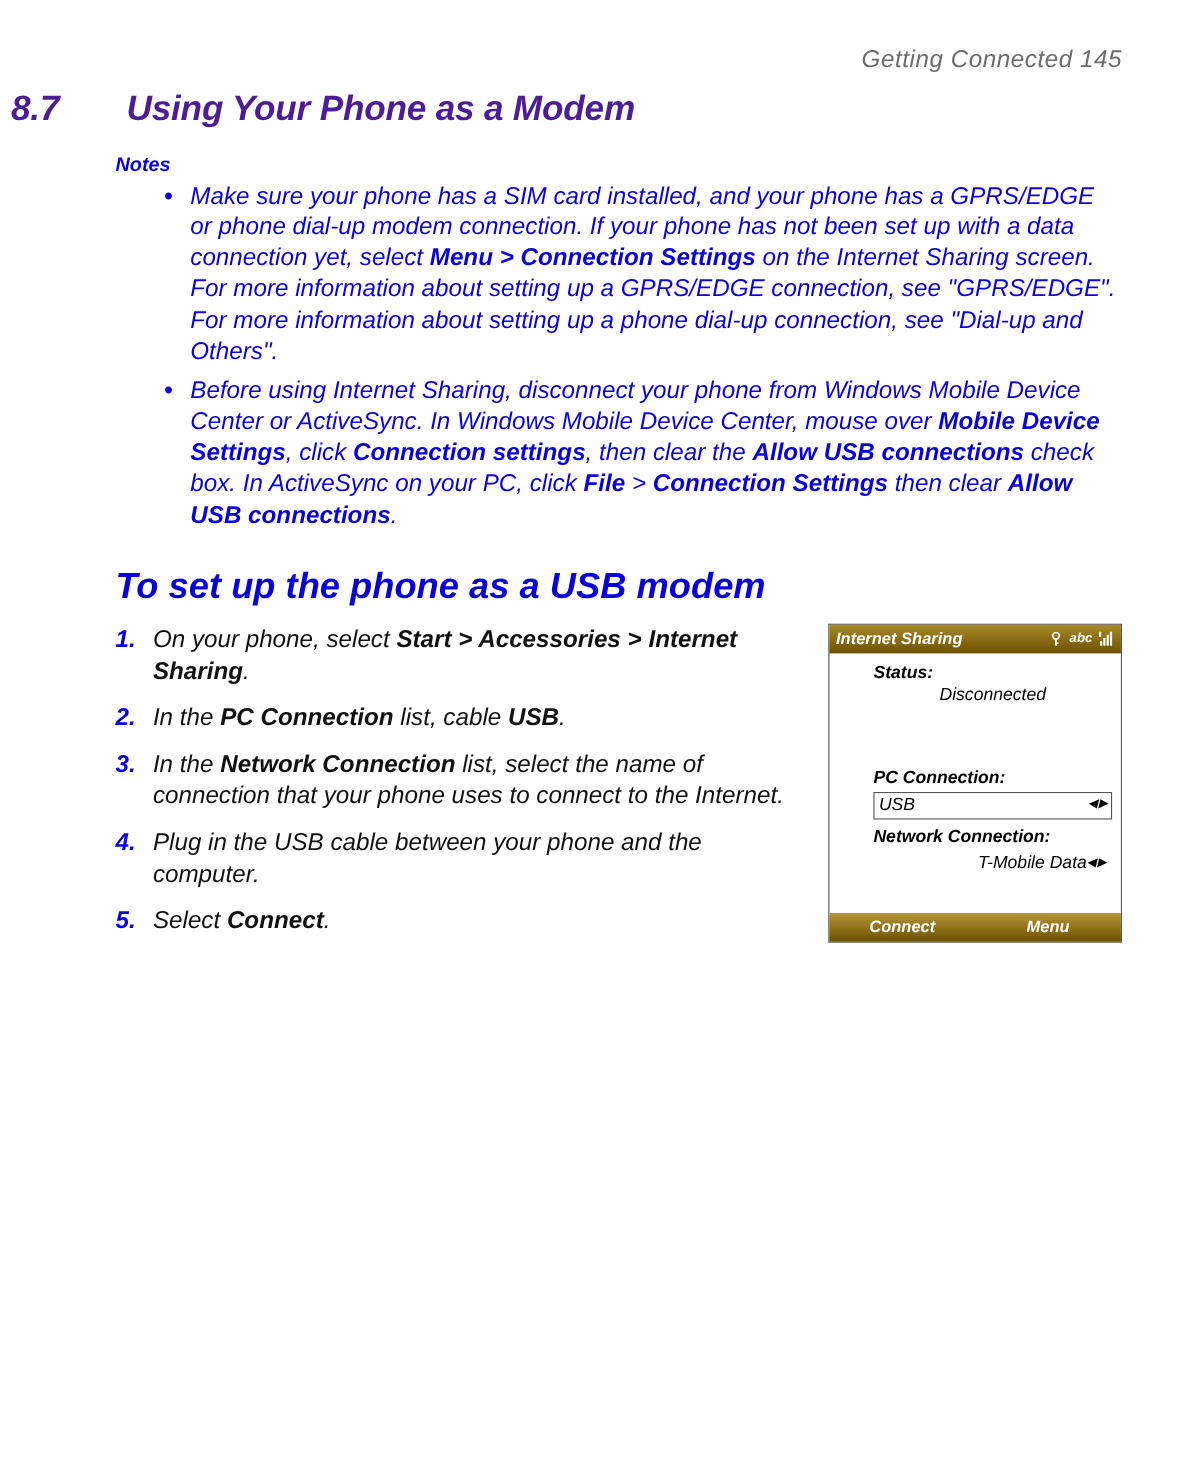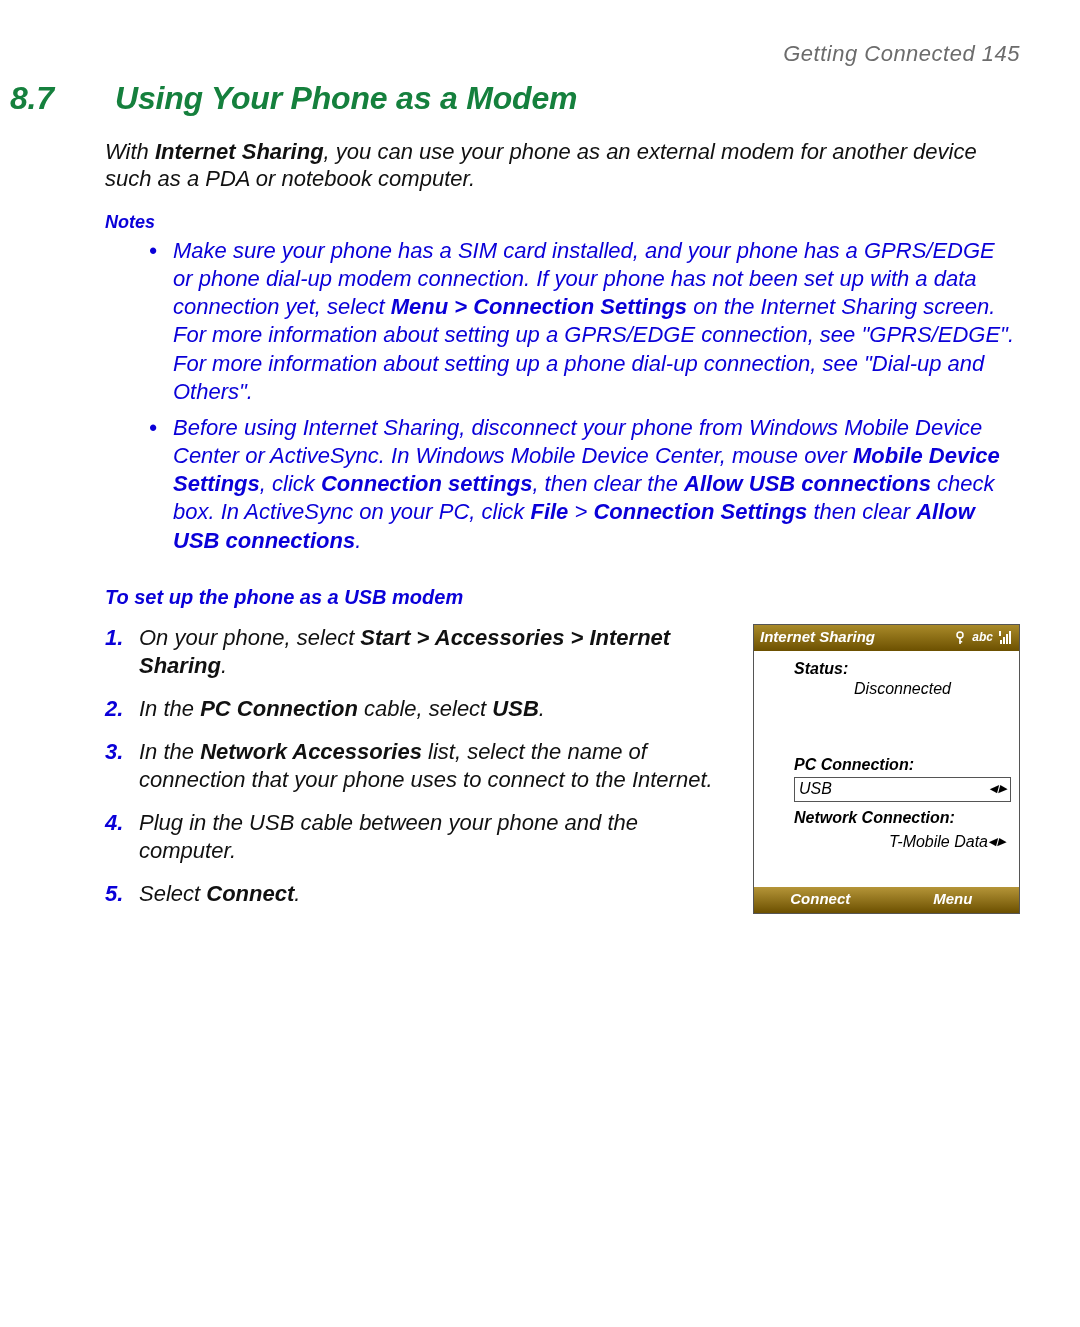--- a/index.html
+++ b/index.html
@@ -17,21 +17,21 @@
   }
   .running-head{
     text-align:right;
     color:#6c6c6c;
     font-size:22px;
     font-weight:300;
     margin-bottom:10px;
     letter-spacing:0.5px;
   }
   h1.sec-title{
-    color:#15803d;
+    color:#4c1d95;
     font-size:32px;
     font-weight:700;
     margin:0 0 20px 0;
     padding-left:50px;
     text-indent:-50px;
     line-height:1.25;
     letter-spacing:-0.2px;
   }
   h1.sec-title .num{
     display:inline-block;
@@ -65,21 +65,21 @@
     content:"•";
     position:absolute;
     left:4px;
     top:0;
     font-weight:700;
     color:#0a00d8;
   }
   .sub-heading{
     color:#0a00d8;
     font-weight:700;
-    font-size:20px;
+    font-size:33px;
     margin:30px 0 14px 45px;
   }
   .two-col{
     display:flex;
     align-items:flex-start;
     margin-left:45px;
   }
   .steps-col{
     flex:1;
     padding-right:24px;
@@ -187,23 +187,20 @@
 <body>
 
 <div class="page">
 
   <div class="running-head">Getting Connected  145</div>
 
   <h1 class="sec-title">
     <span class="num">8.7</span><span>Using Your Phone as a Modem</span><br>
   </h1>
 
-  <p class="intro">
-    <span>With </span><b>Internet Sharing</b><span>, you can use your phone as an external modem for another device such as a PDA or notebook computer.</span>
-  </p>
 
   <div class="notes-heading">Notes</div>
 
   <ul class="notes">
     <li>
       <span>Make sure your phone has a SIM card installed, and your phone has a GPRS/EDGE or phone dial-up modem connection. If your phone has not been set up with a data connection yet, select </span><b>Menu &gt; Connection Settings</b><span> on the Internet Sharing screen. For more information about setting up a GPRS/EDGE connection, see "GPRS/EDGE". For more information about setting up a phone dial-up connection, see "Dial-up and Others".</span>
     </li>
     <li>
       <span>Before using Internet Sharing, disconnect your phone from Windows Mobile Device Center or ActiveSync. In Windows Mobile Device Center, mouse over </span><b>Mobile Device Settings</b><span>, click </span><b>Connection settings</b><span>, then clear the </span><b>Allow USB connections</b><span> check box. In ActiveSync on your PC, click </span><b>File</b><span> &gt; </span><b>Connection Settings</b><span> then clear </span><b>Allow USB connections</b><span>.</span>
     </li>
@@ -212,24 +209,24 @@
   <div class="sub-heading">To set up the phone as a USB modem</div>
 
   <div class="two-col">
 
     <div class="steps-col">
       <ol class="steps">
         <li>
           <span>On your phone, select </span><b>Start &gt; Accessories &gt; Internet Sharing</b><span>.</span>
         </li>
         <li>
-          <span>In the </span><b>PC Connection</b><span> cable, select </span><b>USB</b><span>.</span>
-        </li>
-        <li>
-          <span>In the </span><b>Network Accessories</b><span> list, select the name of connection that your phone uses to connect to the Internet.</span>
+          <span>In the </span><b>PC Connection</b><span> list, cable </span><b>USB</b><span>.</span>
+        </li>
+        <li>
+          <span>In the </span><b>Network Connection</b><span> list, select the name of connection that your phone uses to connect to the Internet.</span>
         </li>
         <li>
           <span>Plug in the USB cable between your phone and the computer.</span>
         </li>
         <li>
           <span>Select </span><b>Connect</b><span>.</span>
         </li>
       </ol>
     </div>
 

